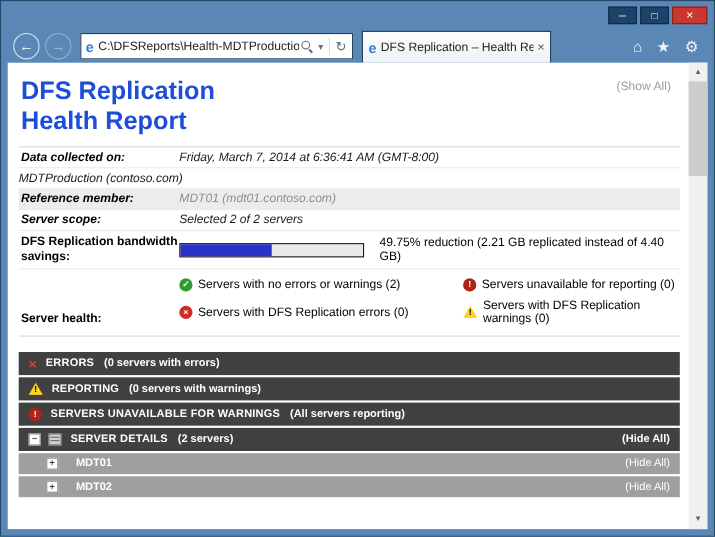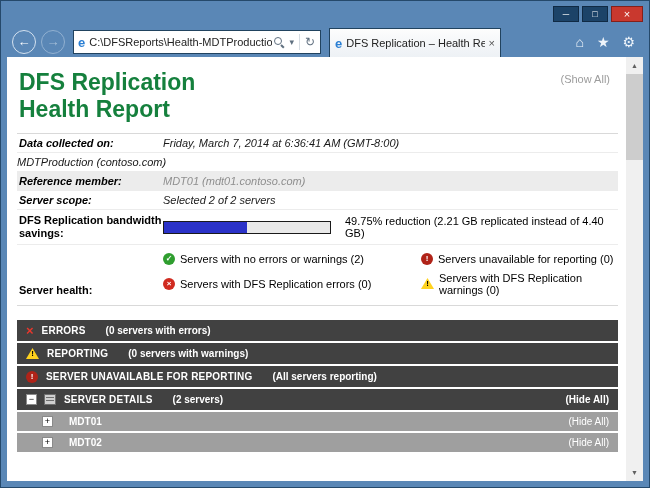--- a/index.html
+++ b/index.html
@@ -81,21 +81,21 @@
   }
   
   .page { position: absolute; top: 56px; left: 6px; right: 6px; bottom: 6px; background: #fff; }
   .scrollbar { position: absolute; top: 0; right: 0; bottom: 0; width: 17px; background: #f0f0f0; }
   .scroll-btn { height: 17px; display: flex; align-items: center; justify-content: center; font-size: 7px; color: #606060; }
   .scroll-btn.down { position: absolute; bottom: 0; left: 0; right: 0; }
   .scroll-thumb { position: absolute; top: 17px; left: 0; right: 0; height: 86px; background: #cdcdcd; }
   .content { position: absolute; top: 0; left: 0; right: 17px; bottom: 0; padding: 8px 8px 0 10px; overflow: hidden; }
   
   .report-header { position: relative; padding: 4px 4px 10px 2px; }
-  .report-title { font-size: 23px; line-height: 27px; color: #15803d; font-weight: bold; }
+  .report-title { font-size: 23px; line-height: 27px; color: #1d4ed8; font-weight: bold; }
   .show-all { position: absolute; top: 8px; right: 8px; color: #9c9c9c; font-size: 11px; }
   
   .fields { border-top: 1px solid #d9d9d9; }
   .field-row {
     display: flex; align-items: center; min-height: 19px;
     border-bottom: 1px solid #ececec; font-size: 11px; padding: 2px 0; font-style: italic;
   }
   .field-row .label { width: 146px; font-weight: bold; flex-shrink: 0; padding-left: 2px; }
   .field-row .value { color: #1a1a1a; }
   .field-row.muted { background: #ececec; }
@@ -131,21 +131,21 @@
   .icon-red-x { color: #e8372c; font-weight: bold; font-size: 13px; line-height: 13px; }
   
   .bars { margin-top: 14px; }
   .bar {
     height: 21px; background: #414141; color: #fff;
     display: flex; align-items: center;
     font-size: 10px; font-weight: bold;
     padding: 0 9px; margin-bottom: 2px;
   }
   .bar .bar-title { margin-left: 8px; letter-spacing: .2px; }
-  .bar .bar-sub { margin-left: 20px; }
+  .bar .bar-sub { margin-left: 9px; }
   .hide-all-right { margin-left: auto; font-size: 10px; }
   .expand-box {
     width: 11px; height: 11px; background: #fff; border: 1px solid #8a8a8a;
     color: #000; font-size: 9px; line-height: 9px; font-weight: normal;
     display: inline-flex; align-items: center; justify-content: center; flex-shrink: 0;
   }
   .server-icon {
     width: 12px; height: 11px; margin-left: 7px; position: relative;
     background: #cfcfcf; border: 1px solid #6e6e6e; flex-shrink: 0;
   }
@@ -269,21 +269,21 @@
           <span class="bar-title">ERRORS</span>
           <span class="bar-sub">(0 servers with errors)</span>
         </div>
         <div class="bar">
           <span class="icon-warning-tri">!</span>
           <span class="bar-title">REPORTING</span>
           <span class="bar-sub">(0 servers with warnings)</span>
         </div>
         <div class="bar">
           <span class="icon-circle icon-unavail">!</span>
-          <span class="bar-title">SERVER UNAVAILABLE FOR REPORTING</span>
+          <span class="bar-title">SERVERS UNAVAILABLE FOR WARNINGS</span>
           <span class="bar-sub">(All servers reporting)</span>
         </div>
         <div class="bar">
           <span class="expand-box">−</span>
           <span class="server-icon"></span>
           <span class="bar-title">SERVER DETAILS</span>
           <span class="bar-sub">(2 servers)</span>
           <span class="hide-all-right">(Hide All)</span>
         </div>
 

